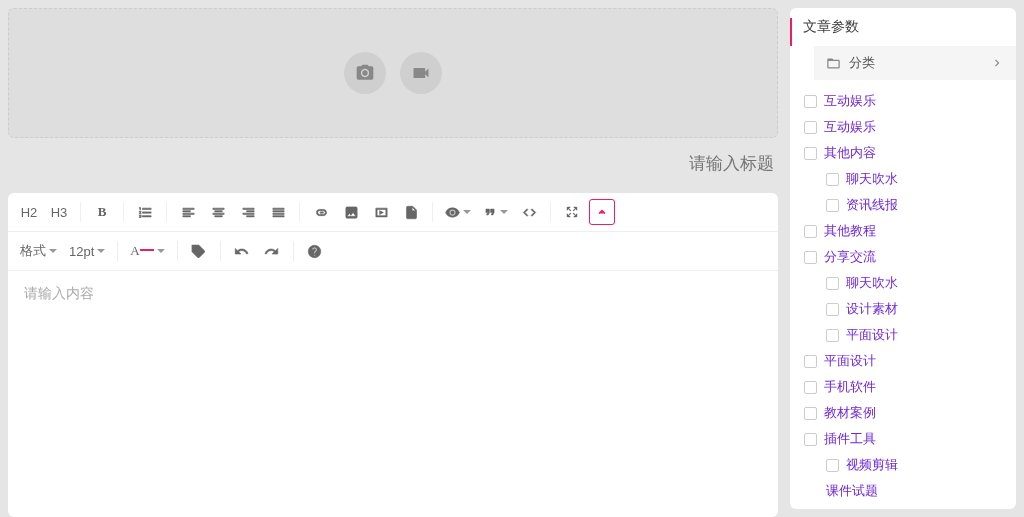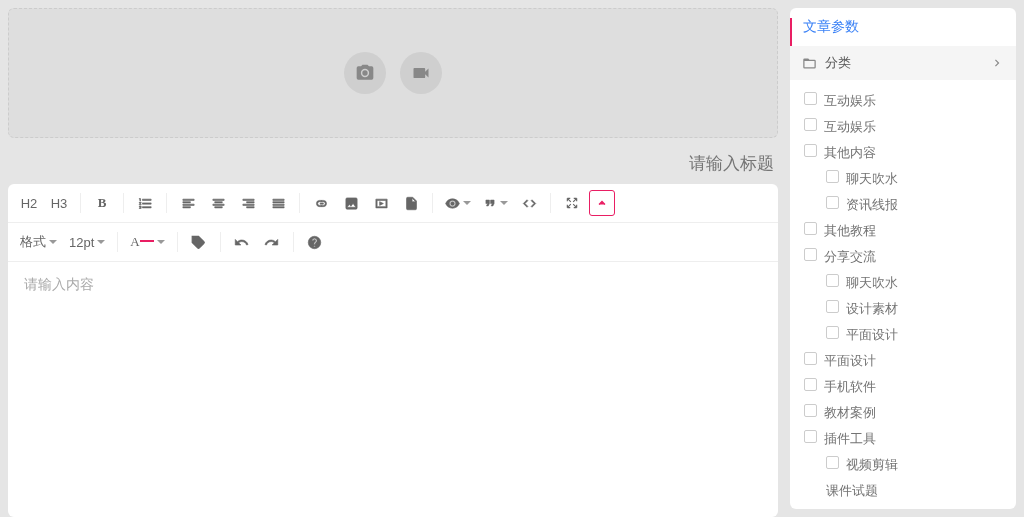--- a/index.html
+++ b/index.html
@@ -3,37 +3,37 @@
 <meta charset="utf-8">
 <style>
 * { box-sizing: border-box; margin: 0; padding: 0; }
 body { font-family: -apple-system, "Microsoft YaHei", sans-serif; background: #e5e5e5; width: 1024px; height: 517px; overflow: hidden; font-size: 13px; color: #555; }
 .layout { display: flex; gap: 12px; padding: 0 8px; height: 100%; }
 .main { flex: 1; display: flex; flex-direction: column; padding-top: 8px; }
 .dropzone { border: 1px dashed #ccc; border-radius: 6px; background: #dedede; height: 130px; display: flex; align-items: center; justify-content: center; gap: 14px; }
 .circle-btn { width: 42px; height: 42px; border-radius: 50%; background: #cfcfcf; display: flex; align-items: center; justify-content: center; cursor: pointer; }
 .circle-btn svg { fill: #888; }
 .title-input { border: none; background: transparent; font-size: 17px; color: #0369a1; padding: 16px 4px 10px; width: 100%; outline: none; text-align: right; }
-.editor { background: #fff; border-radius: 6px; display: flex; flex-direction: column; flex: 1; overflow: hidden; }
+.editor { background: #fff; border-radius: 6px; display: flex; flex-direction: column; flex: 1; overflow: hidden; margin-top: 9px; }
 .toolbar { border-bottom: 1px solid #eee; padding: 6px 8px; display: flex; align-items: center; flex-wrap: wrap; gap: 4px; }
 .tbtn { min-width: 26px; height: 26px; padding: 0 4px; display: inline-flex; align-items: center; justify-content: center; border-radius: 3px; cursor: pointer; color: #666; font-size: 13px; }
 .tbtn.bold { font-weight: 700; font-family: Georgia, serif; }
 .tbtn.active { border: 1px solid #e91e63; color: #e91e63; }
 .tbtn svg { fill: currentColor; stroke: currentColor; }
 .tbtn.dropdown::after { content: ""; display: inline-block; margin-left: 3px; border: 4px solid transparent; border-top-color: #999; margin-top: 4px; }
 .font-color-btn { position: relative; font-family: Georgia, serif; }
 .font-color-underline { display: block; height: 2px; background: #e91e63; width: 14px; margin: -2px auto 0; }
 .divider { width: 1px; height: 20px; background: #eee; margin: 0 4px; }
 .editor-body { flex: 1; padding: 14px 16px; color: #aaa; font-size: 14px; }
 .sidebar { width: 226px; background: #fff; border-radius: 6px; margin-top: 8px; padding: 10px 0; height: calc(100% - 16px); overflow-y: auto; }
-.sidebar-title { font-size: 14px; font-weight: 500; color: #3b82f6; padding: 0 14px 10px; border-left: 3px solid #e91e63; margin-left: -1px; padding-left: 11px; }
-.section-header { display: flex; align-items: center; justify-content: space-between; background: #f5f5f5; padding: 8px 12px; cursor: pointer; color: #555; }
+.sidebar-title { font-size: 14px; font-weight: 500; color: #404040; padding: 0 14px 10px; border-left: 3px solid #e91e63; margin-left: -1px; padding-left: 11px; }
+.section-header { display: flex; align-items: center; justify-content: space-between; background: #f5f5f5; padding: 8px 12px; cursor: pointer; color: #555; margin-left: 24px; }
 .section-header .left { display: flex; align-items: center; gap: 8px; }
 .tree { padding: 8px 0 0 14px; }
-.tree-node { display: flex; align-items: flex-start; gap: 7px; padding: 4px 0; color: #737373; font-size: 13px; }
+.tree-node { display: flex; align-items: center; gap: 7px; padding: 4px 0; color: #6d28d9; font-size: 13px; }
 .tree-children { padding-left: 22px; }
 .chk { width: 13px; height: 13px; border: 1px solid #ccc; border-radius: 2px; flex-shrink: 0; cursor: pointer; }
 .folder-icon, .chevron { color: #888; }
 </style>
 </head>
 <body>
 
 <div class="layout">
   <div class="main">
     <div class="dropzone">

